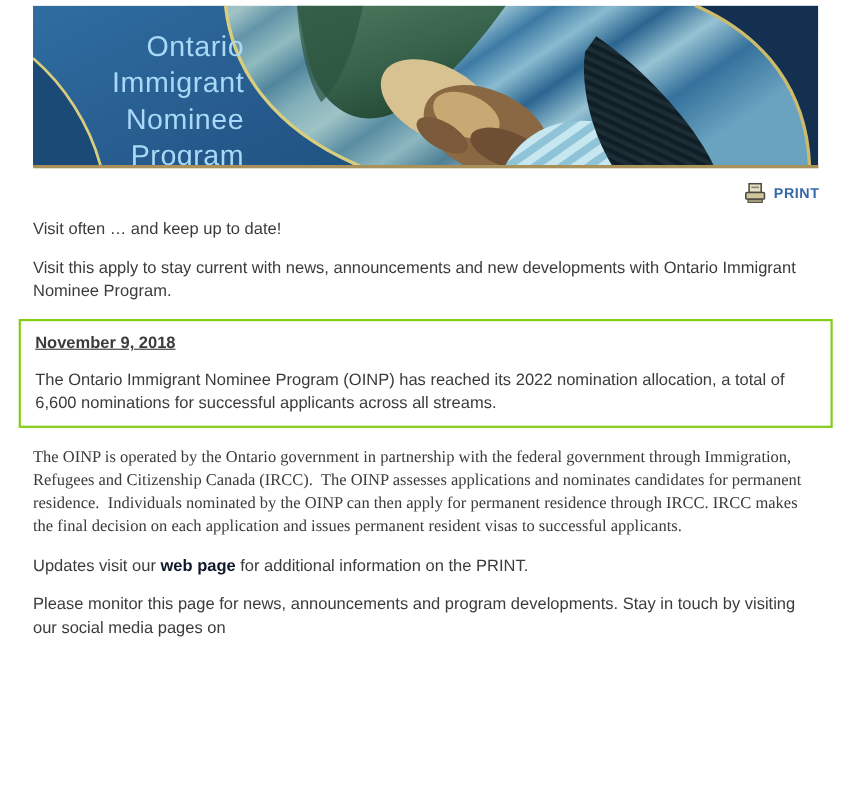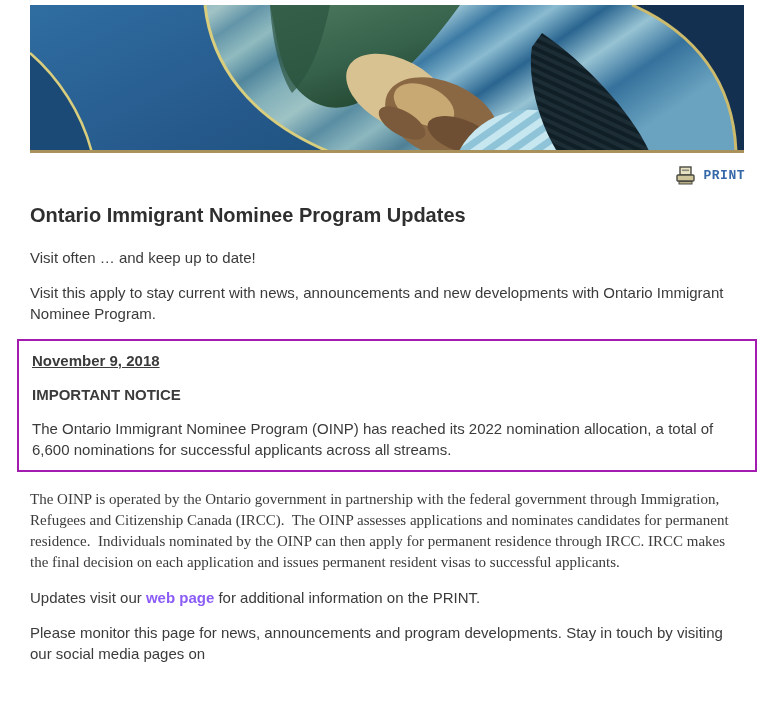--- a/index.html
+++ b/index.html
@@ -12,39 +12,39 @@
             border-bottom: 3px solid #a8915a; overflow: hidden; }
   .banner svg { position: absolute; inset: 0; display: block; }
   .banner-text { position: absolute; top: 21px; left: 0; width: 192px; text-align: right;
                  color: #a9d9f8; font-size: 26px; line-height: 33px; letter-spacing: 0.5px;
                  font-weight: 400; }
   .banner-text span { display: block; }
 
   
   .print-row { position: absolute; top: 166px; right: 25px; }
   .print-btn { display: inline-flex; align-items: center; gap: 7px; cursor: pointer;
-               text-decoration: none; font-family: Liberation Mono, monospace; }
+               text-decoration: none; }
   .print-btn svg { display: block; }
   .print-label { color: #3568a8; font-weight: bold; font-size: 13px; letter-spacing: 0.5px; }
 
   
   .content { position: absolute; top: 198px; left: 30px; width: 714px; }
   .content h1 { font-size: 20px; font-weight: bold; color: #2f2f2f; margin: 6px 0 20px; }
   .content p { font-size: 15px; line-height: 21px; color: #3b3b3b; margin: 0 0 14px; }
   .prewrap { white-space: pre-wrap; font-family: Liberation Serif, serif; }
 
-  .notice-box { border: 2px solid #a21caf; margin: 15px -13px 17px -13px;
+  .notice-box { border: 2px solid #84cc16; margin: 15px -13px 17px -13px;
                 padding: 9px 30px 9px 13px; }
   .notice-box p { margin: 0 0 13px; }
   .notice-box p:last-child { margin-bottom: 1px; }
   .notice-date { font-weight: bold; }
   .notice-date span { text-decoration: underline; }
   .notice-heading { font-weight: bold; }
 
-  a.link { color: #8b5cf6; font-weight: bold; text-decoration: none; cursor: pointer; margin-top: 18px; }
+  a.link { color: #0f172a; font-weight: bold; text-decoration: none; cursor: pointer; margin-top: 18px; }
 </style>
 </head>
 <body>
 
 <div class="page">
 
   <div class="banner">
     <svg width="714" height="148" viewBox="0 0 714 148" preserveAspectRatio="none" aria-hidden="true">
       <defs>
         <linearGradient id="panel" x1="0" y1="0" x2="1" y2="1">
@@ -105,47 +105,51 @@
       <path d="M602,0 L714,0 L714,148 L706,148 C704,78 666,28 602,0 Z" fill="#133051"></path>
       <path d="M602,0 C666,28 704,78 706,148" stroke="#cdbb6d" stroke-width="3" fill="none"></path>
 
       <path d="M0,0 L175,0 C181,56 216,113 302,148 L0,148 Z" fill="url(#panel)"></path>
       <path d="M175,0 C181,56 216,113 302,148" stroke="#d9ce7d" stroke-width="3" fill="none"></path>
 
       <path d="M0,48 C28,72 52,108 62,148 L0,148 Z" fill="#1a4a75"></path>
       <path d="M0,48 C28,72 52,108 62,148" stroke="#d9ce7d" stroke-width="2.5" fill="none"></path>
     </svg>
 
+    <div class="banner-text">
+      <span>Ontario</span>
+      <span>Immigrant</span>
+      <span>Nominee</span>
+      <span>Program</span>
+    </div>
   </div>
 
   <div class="print-row">
     <a class="print-btn">
       <span>
         <svg width="21" height="19" viewBox="0 0 21 19">
           <rect x="5" y="1" width="11" height="8" fill="#e9e2c2" stroke="#4a4a42" stroke-width="1.4"></rect>
           <rect x="7" y="3.5" width="7" height="1.6" fill="#8c8c80"></rect>
           <rect x="2" y="9" width="17" height="6" rx="1" fill="#cfc49a" stroke="#4a4a42" stroke-width="1.4"></rect>
           <rect x="4" y="15.5" width="13" height="2.5" fill="#b8ad85" stroke="#4a4a42" stroke-width="1"></rect>
         </svg>
       </span>
       <span class="print-label">PRINT</span>
     </a>
   </div>
 
   <div class="content">
-    <h1>Ontario Immigrant Nominee Program Updates</h1>
 
     <p>Visit often … and keep up to date!</p>
     <p>Visit this apply to stay current with news, announcements and new developments with Ontario Immigrant Nominee Program.</p>
 
     <div class="notice-box">
       <p class="notice-date">
         <span>November 9, 2018</span>
       </p>
-      <p class="notice-heading">IMPORTANT NOTICE</p>
       <p>The Ontario Immigrant Nominee Program (OINP) has reached its 2022 nomination allocation, a total of 6,600 nominations for successful applicants across all streams.</p>
     </div>
 
     <p class="prewrap">The OINP is operated by the Ontario government in partnership with the federal government through Immigration, Refugees and Citizenship Canada (IRCC).  The OINP assesses applications and nominates candidates for permanent residence.  Individuals nominated by the OINP can then apply for permanent residence through IRCC. IRCC makes the final decision on each application and issues permanent resident visas to successful applicants.</p>
 
     <p>
       <span>Updates visit our </span><a class="link">web page</a><span> for additional information on the PRINT.</span>
     </p>
 
     <p>

